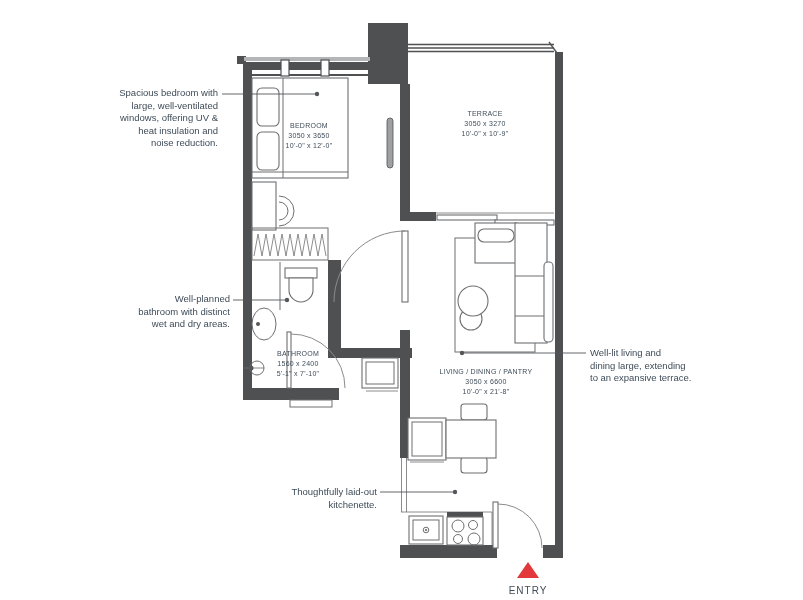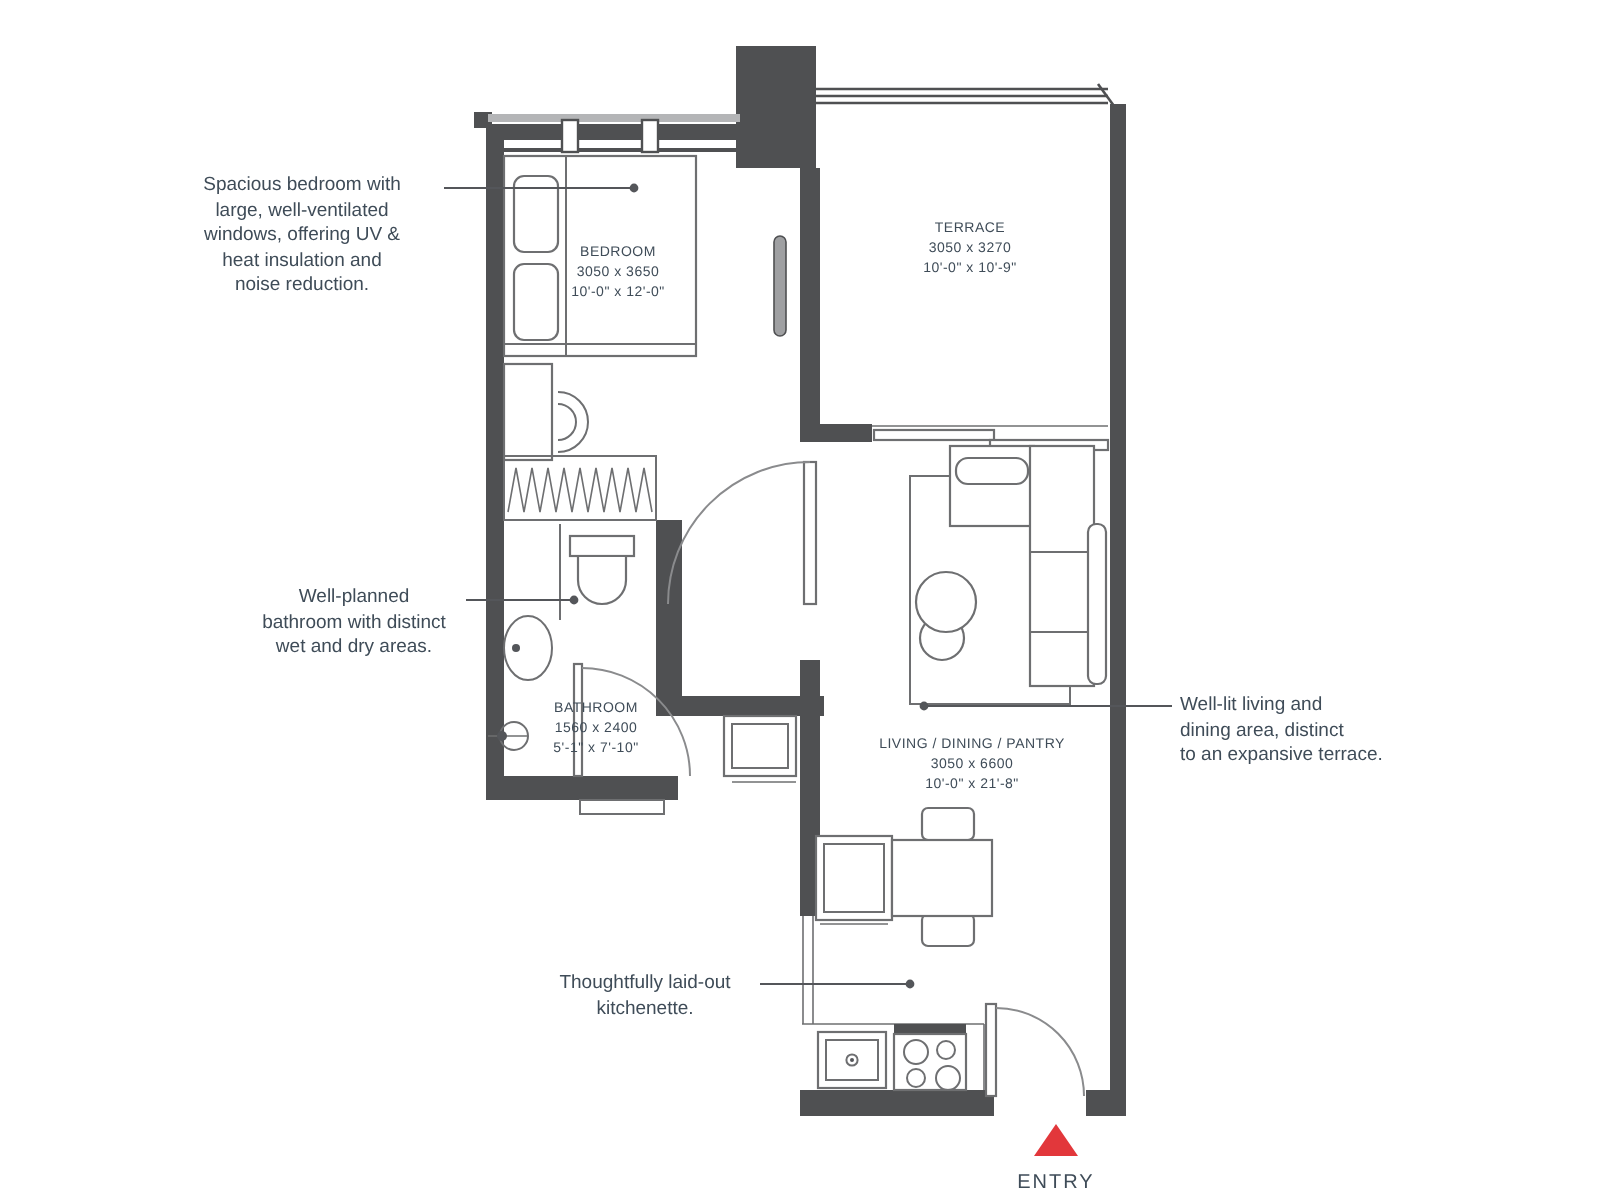--- a/index.html
+++ b/index.html
@@ -18,21 +18,21 @@
   .arc{fill:none;stroke:#8a8b8d;stroke-width:1;}
   .rail{stroke:var(--wall);stroke-width:1.3;fill:none;}
   .leader{stroke:#54565a;stroke-width:.9;fill:none;}
   .dot{fill:#54565a;stroke:none;}
   .rlabel{font-family:"Liberation Sans",sans-serif;font-size:7px;fill:var(--text);
           text-anchor:middle;letter-spacing:.25px;}
   .entrytext{font-family:"Liberation Sans",sans-serif;font-size:10px;fill:var(--text);
           text-anchor:middle;letter-spacing:1px;}
   .note{position:absolute;font-size:9.5px;line-height:12.5px;color:var(--text);
         white-space:pre-line;}
-  .note.right{text-align:center;}
+  .note.right{text-align:right;}
   .note.left{text-align:left;}
 </style>
 </head>
 <body>
 
 <div class="stage">
 
   <svg class="plan-svg" width="803" height="600" viewBox="0 0 803 600">
 
     <g>
@@ -215,15 +215,15 @@
 large, well-ventilated
 windows, offering UV &amp;
 heat insulation and
 noise reduction.</div>
   <div class="note right" style="left:268px;top:486px;width:109px;">Thoughtfully laid-out
 kitchenette.</div>
   <div class="note right" style="left:124px;top:293px;width:106px;">Well-planned
 bathroom with distinct
 wet and dry areas.</div>
   <div class="note left" style="left:590px;top:347px;width:130px;">Well-lit living and
-dining area, distinct
+dining large, extending
 to an expansive terrace.</div>
 </div>
 
 </body></html>

